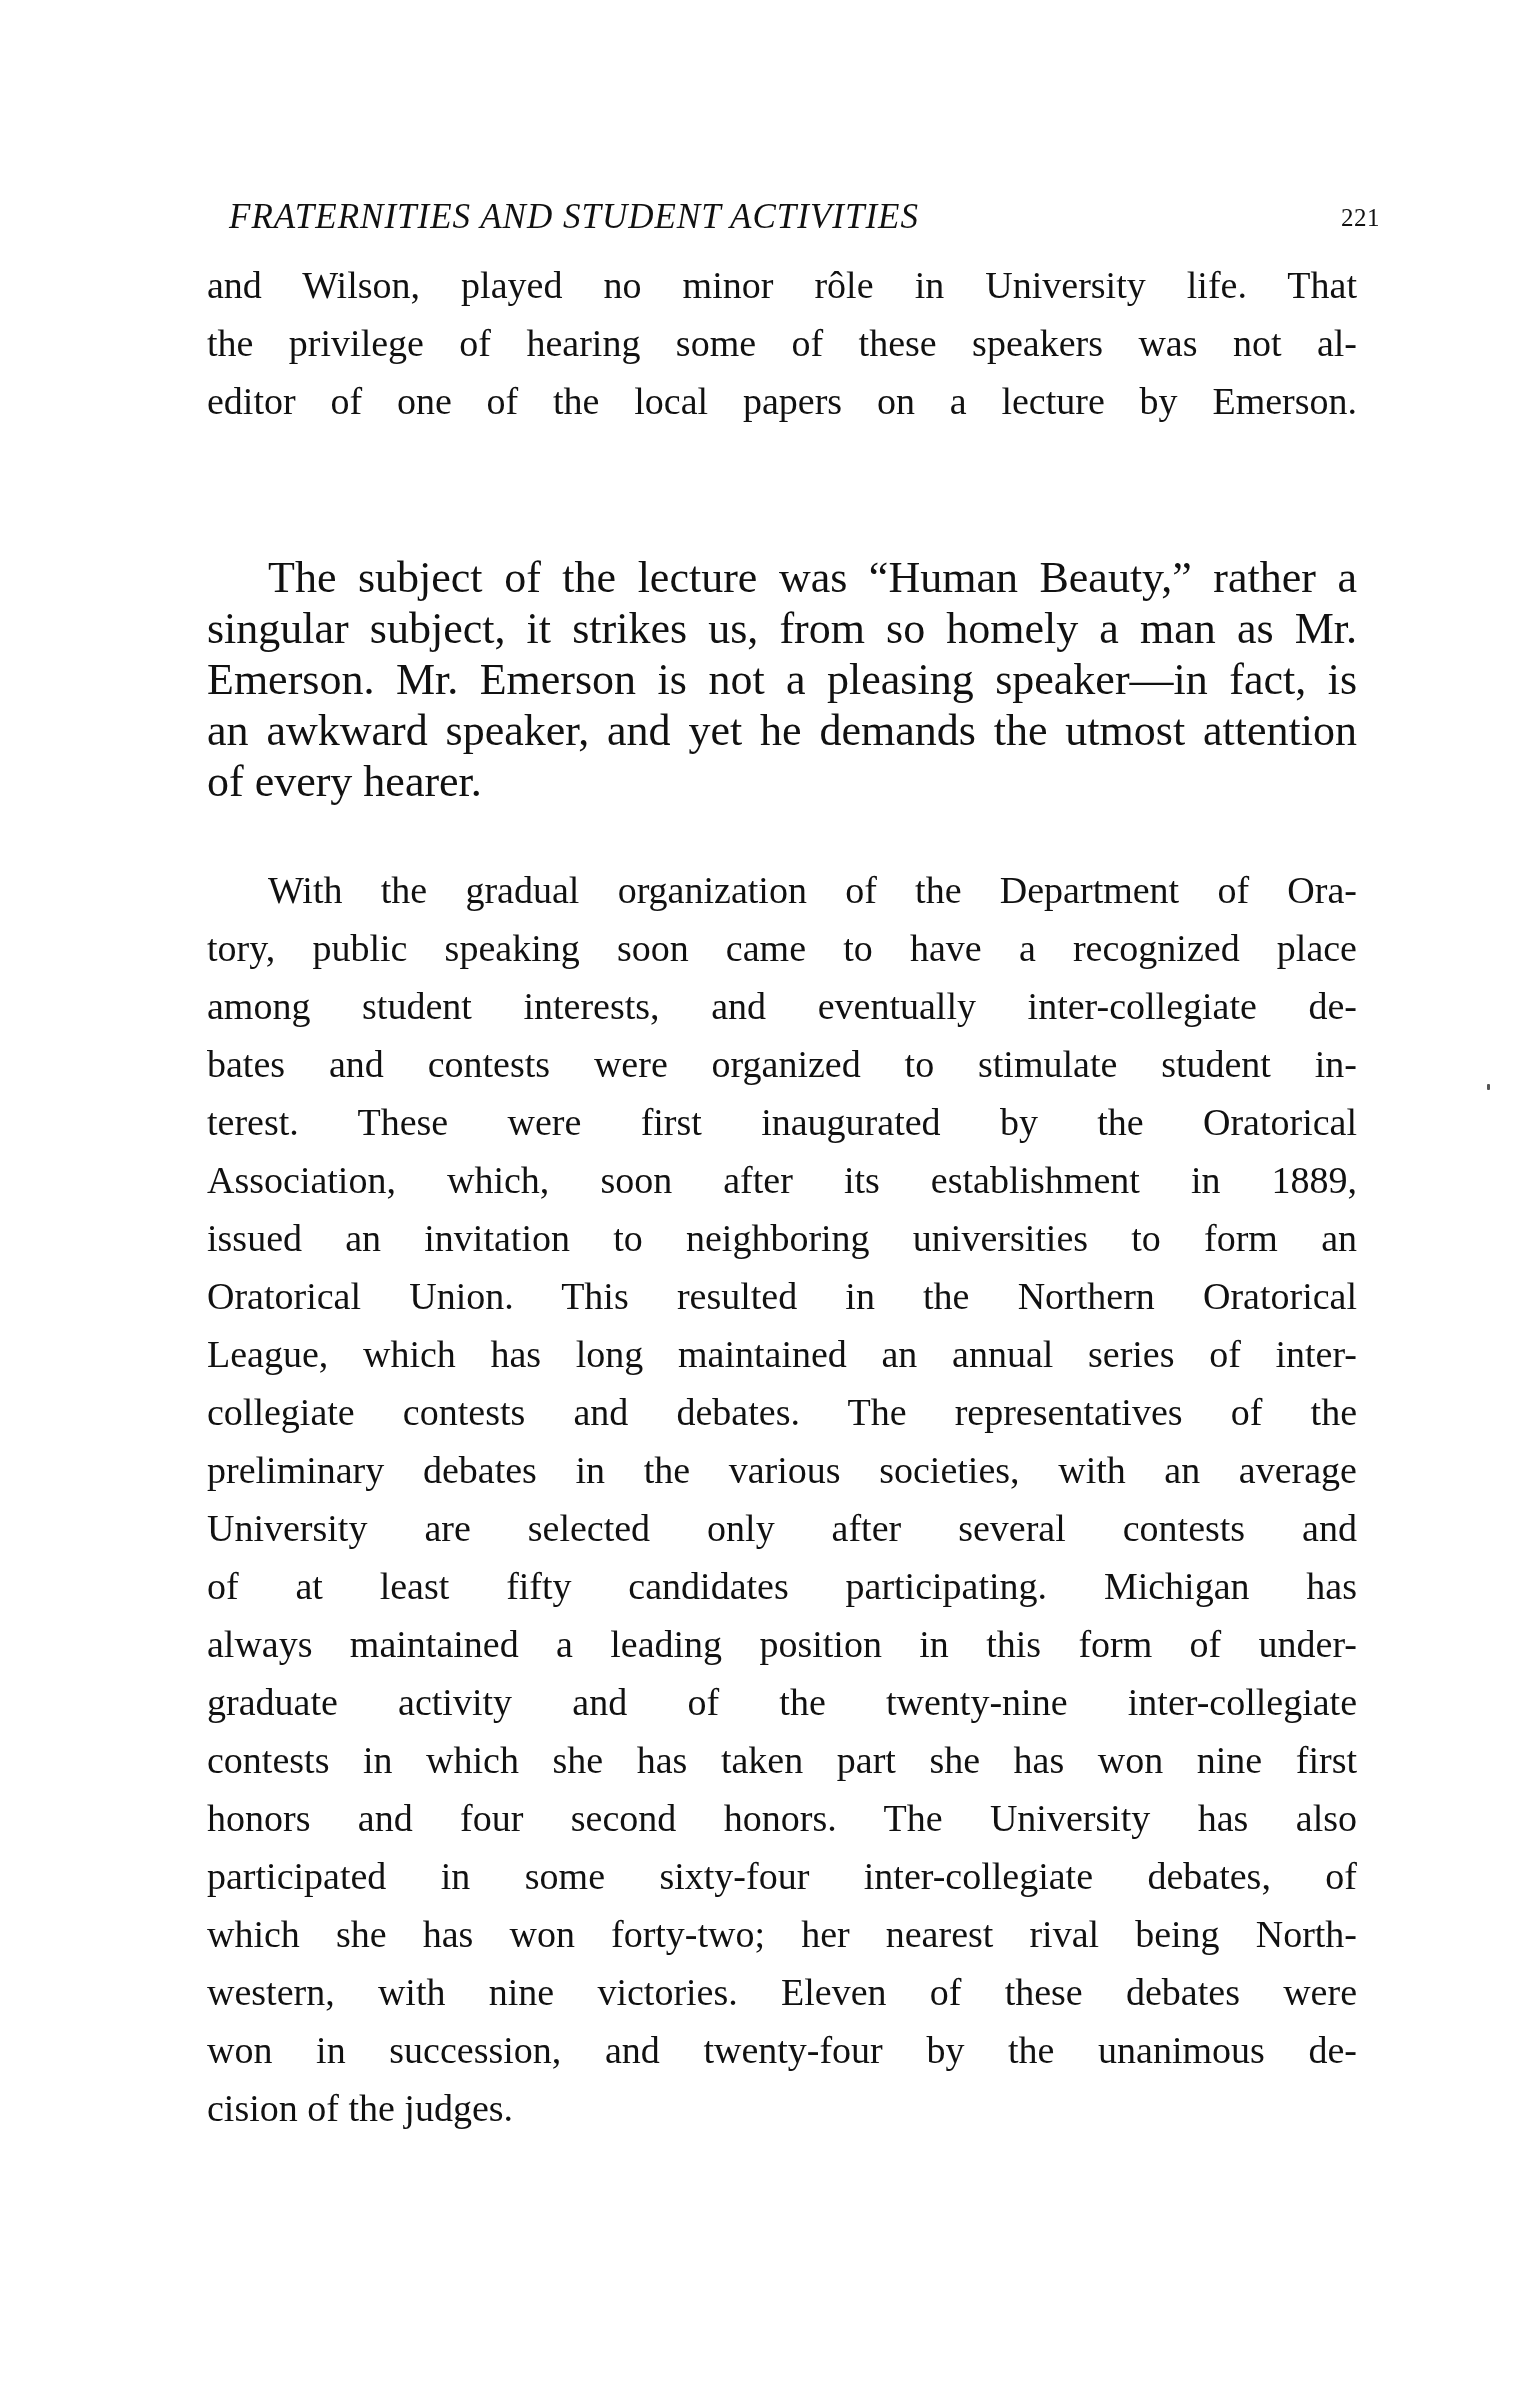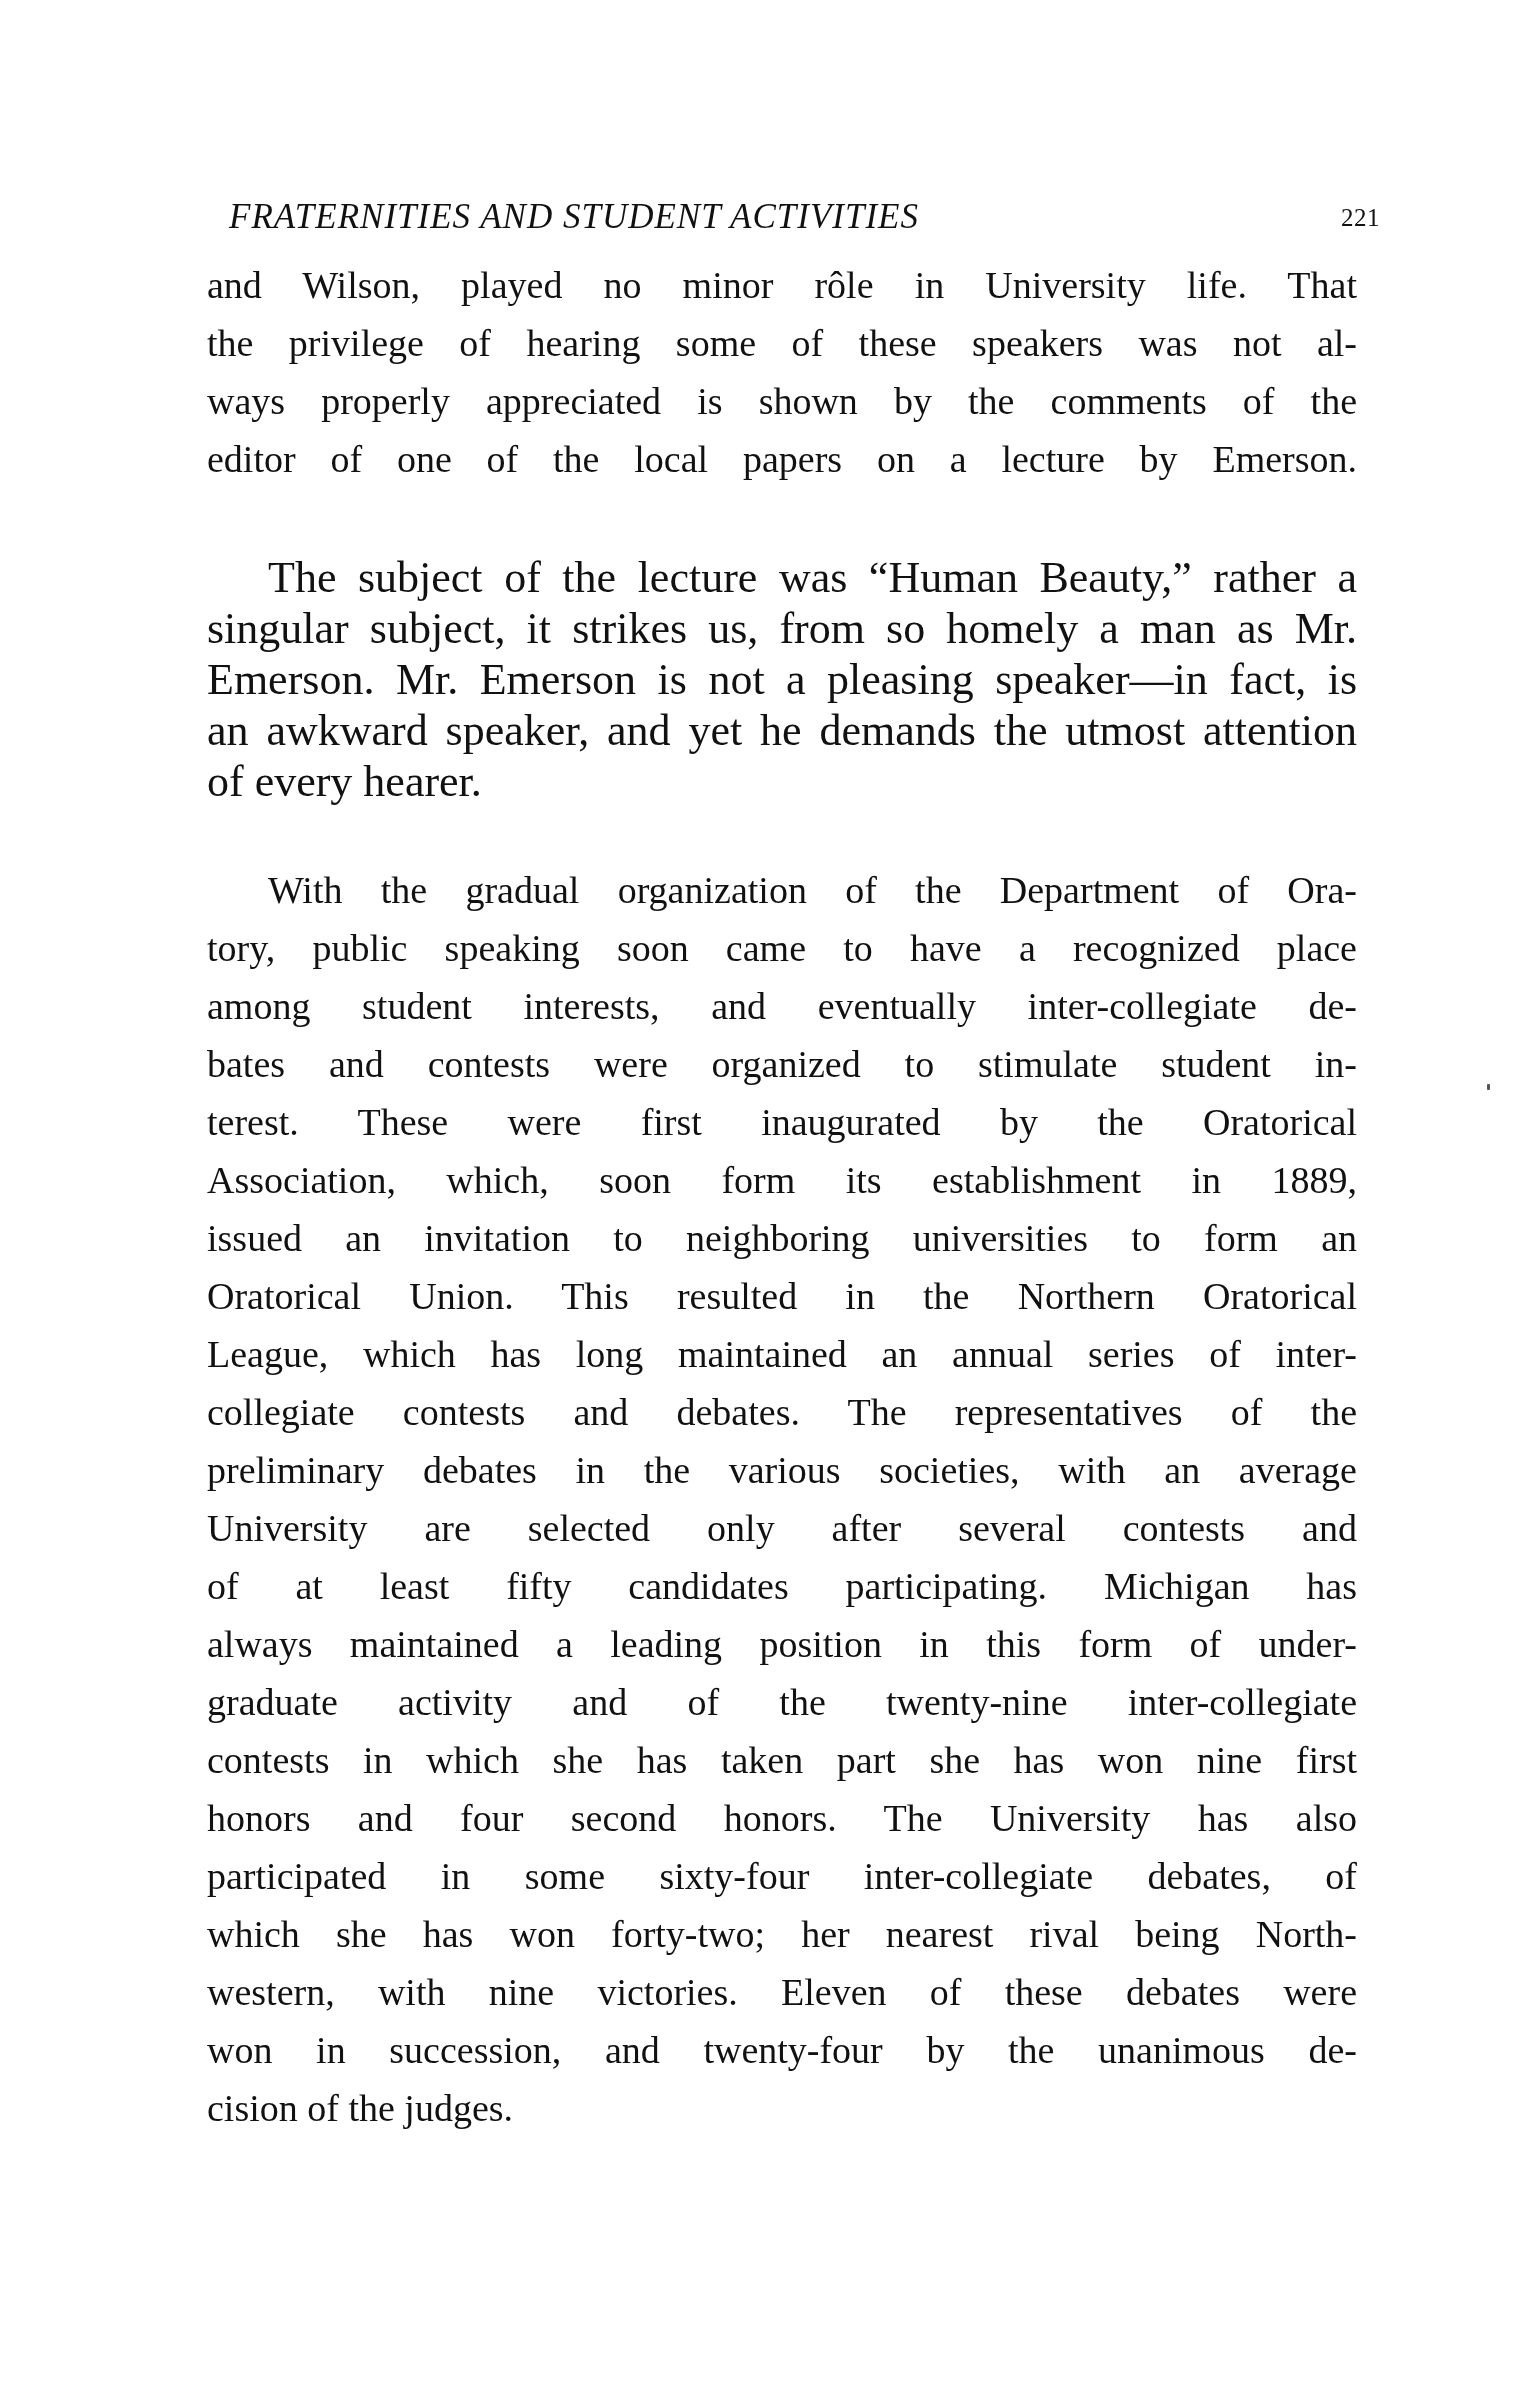--- a/index.html
+++ b/index.html
@@ -90,39 +90,38 @@
 <div class="page">
 
   <div class="running-head">
     <span class="title">Fraternities and Student Activities</span>
     <span class="folio">221</span>
   </div>
 
   <div class="block body-text p1">
     <span class="line">and Wilson, played no minor rôle in University life.  That</span>
     <span class="line">the privilege of hearing some of these speakers was not al-</span>
-    <span class="line">ways properly appreciated is shown by the comments of the</span>
     <span class="line">editor of one of the local papers on a lecture by Emerson.</span>
   </div>
 
   <div class="block quote-text quote">
     <span class="line indent">The subject of the lecture was “Human Beauty,” rather a</span>
     <span class="line">singular subject, it strikes us, from so homely a man as Mr.</span>
     <span class="line">Emerson.  Mr. Emerson is not a pleasing speaker—in fact, is</span>
     <span class="line">an awkward speaker, and yet he demands the utmost attention</span>
     <span class="line last">of every hearer.</span>
   </div>
 
   <div class="block body-text p2">
     <span class="line indent">With the gradual organization of the Department of Ora-</span>
     <span class="line">tory, public speaking soon came to have a recognized place</span>
     <span class="line">among student interests, and eventually inter-collegiate de-</span>
     <span class="line">bates and contests were organized to stimulate student in-</span>
     <span class="line">terest.  These were first inaugurated by the Oratorical</span>
-    <span class="line">Association, which, soon form its establishment in 1889,</span>
+    <span class="line">Association, which, soon after its establishment in 1889,</span>
     <span class="line">issued an invitation to neighboring universities to form an</span>
     <span class="line">Oratorical Union.  This resulted in the Northern Oratorical</span>
     <span class="line">League, which has long maintained an annual series of inter-</span>
     <span class="line">collegiate contests and debates.  The representatives of the</span>
     <span class="line">preliminary debates in the various societies, with an average</span>
     <span class="line">University are selected only after several contests and</span>
     <span class="line">of at least fifty candidates participating.  Michigan has</span>
     <span class="line">always maintained a leading position in this form of under-</span>
     <span class="line">graduate activity and of the twenty-nine inter-collegiate</span>
     <span class="line">contests in which she has taken part she has won nine first</span>

